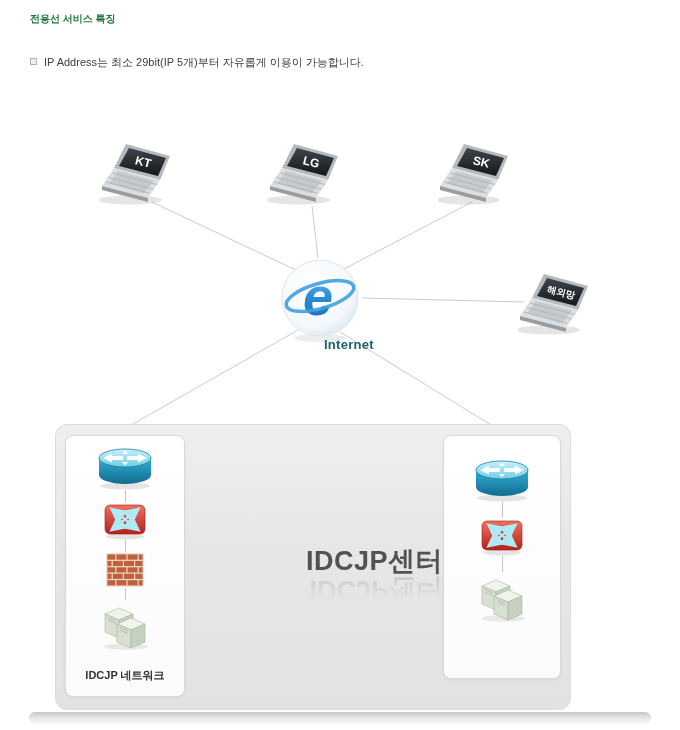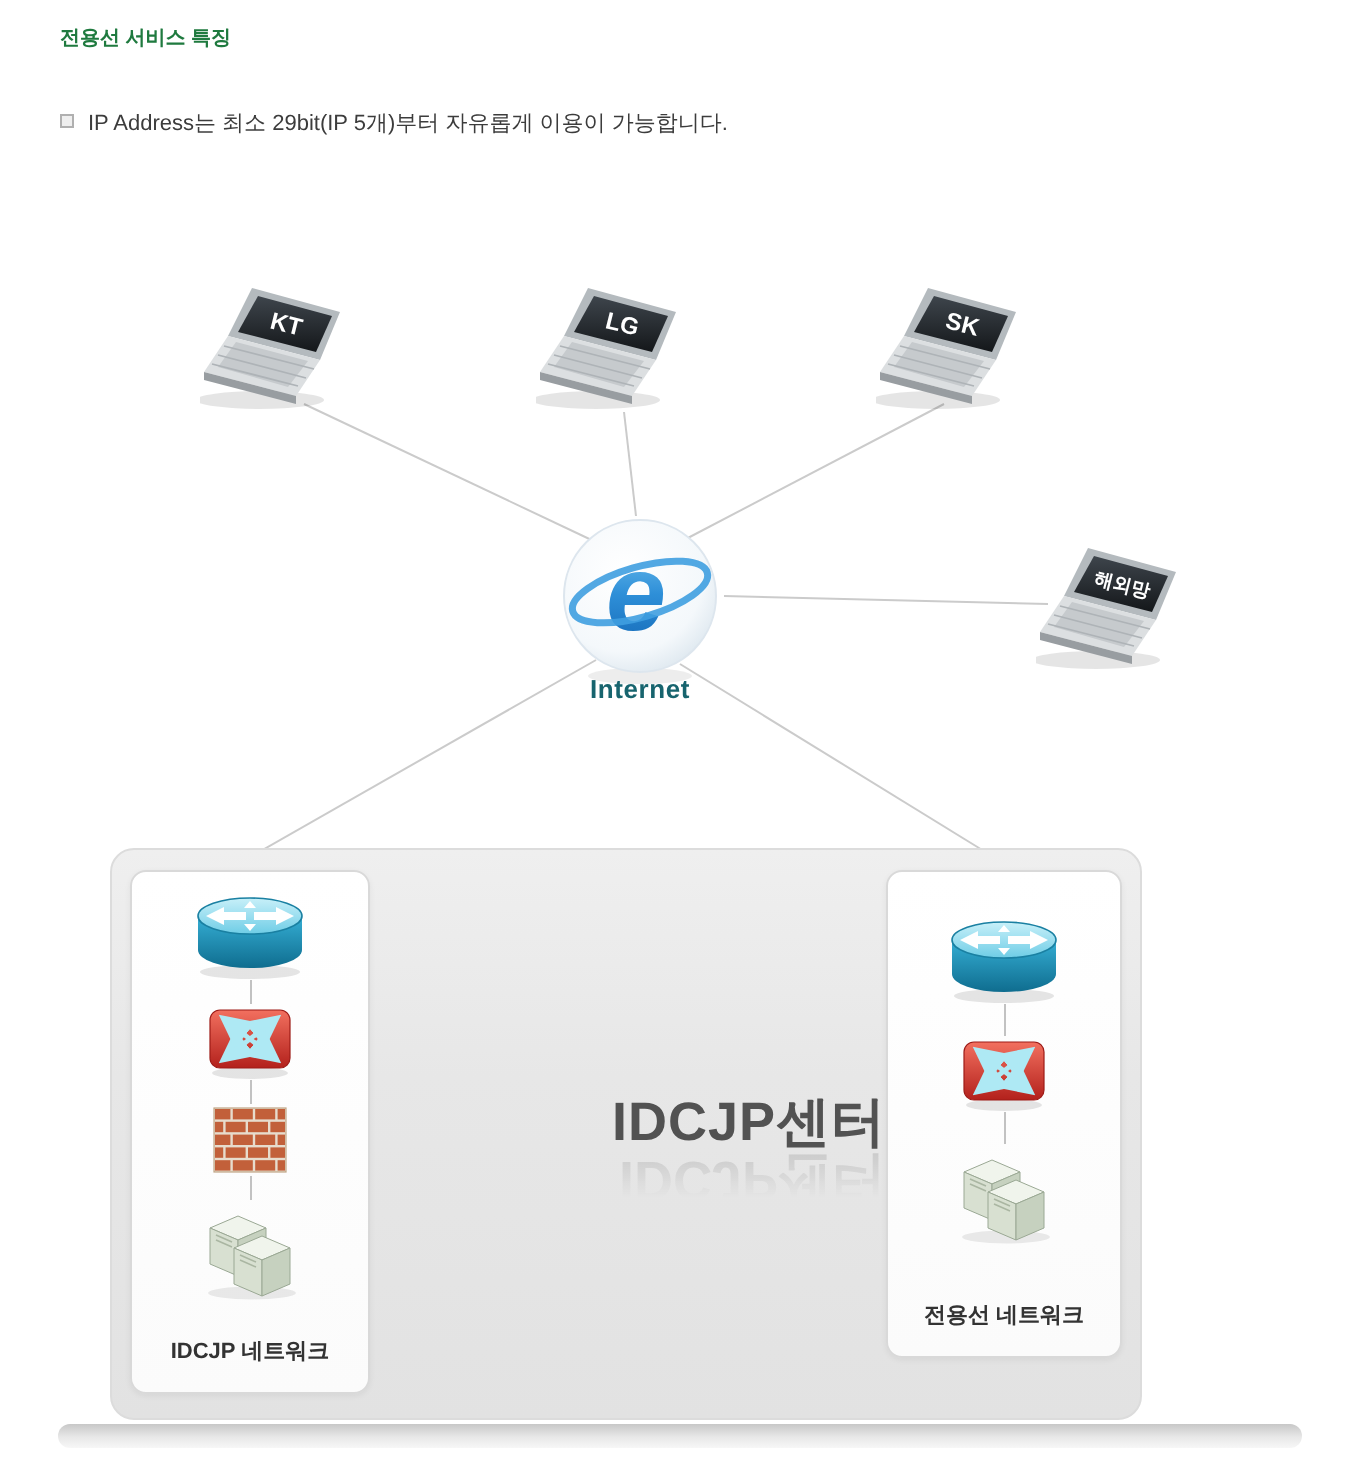--- a/index.html
+++ b/index.html
@@ -23,21 +23,21 @@
   .laptop.small text { font-size:9.5px; }
   .laptop.kt { left:100px; top:142px; }
   .laptop.lg { left:268px; top:142px; }
   .laptop.sk { left:438px; top:142px; }
   .laptop.overseas { left:518px; top:272px; }
 
   .globe { position:absolute; left:276px; top:256px; width:88px; height:88px; }
   .globe svg { width:100%; height:100%; display:block; }
   .e-letter { font-family:"Liberation Sans","DejaVu Sans",sans-serif; font-size:54px;
       font-weight:bold; font-style:italic; fill:url(#gE); }
-  .internet-label { position:absolute; left:266px; top:337px; width:108px; text-align:center;
+  .internet-label { position:absolute; left:266px; top:337px; width:108px; text-align:right;
       font-size:13px; font-weight:bold; color:#17646e; letter-spacing:0.3px; }
 
   .dc-box { position:absolute; left:55px; top:424px; width:516px; height:286px;
       background:linear-gradient(180deg,#efefef 0%,#e7e7e7 40%,#e2e2e2 100%);
       border:1px solid #dcdcdc; border-radius:12px; }
 
   .panel { position:absolute; background:linear-gradient(180deg,#ffffff,#fbfbfb);
       border:1px solid #d9d9d9; border-radius:8px; box-shadow:0 1px 3px rgba(0,0,0,0.06);
       display:flex; flex-direction:column; align-items:center; }
   .panel.left { left:9px; top:10px; width:120px; height:262px; padding-top:10px; }
@@ -267,19 +267,18 @@
           <polygon points="22,20 36,14 36,32 22,38" fill="#c6d1bf"></polygon>
         </g>
         <g stroke="#9aa894" stroke-width="0.5">
           <polygon points="20,24 34,18 48,24 34,30" fill="#f0f4ec"></polygon>
           <polygon points="20,24 34,30 34,48 20,42" fill="#d8e0d1"></polygon>
           <polygon points="34,30 48,24 48,42 34,48" fill="#c6d1bf"></polygon>
         </g>
         <path d="M11 17.5 L19 21 M11 20 L19 23.5" stroke="#aab6a2" stroke-width="0.8"></path>
         <path d="M23 27.5 L31 31 M23 30 L31 33.5" stroke="#aab6a2" stroke-width="0.8"></path>
       </svg>
-      <div class="panel-label">전용선 네트워크</div>
     </div>
   </div>
 
   <div class="footer-bar"></div>
 
 </div>
 
 </body></html>

